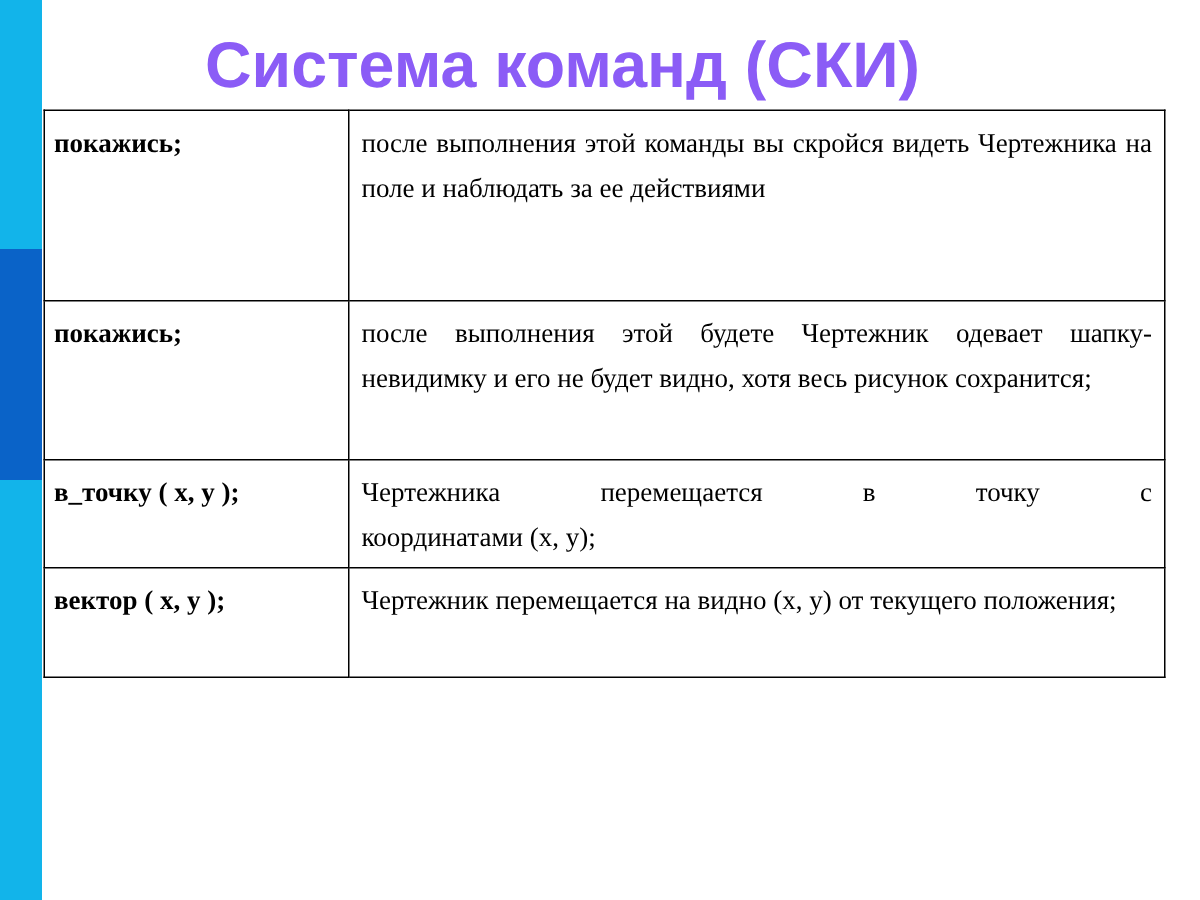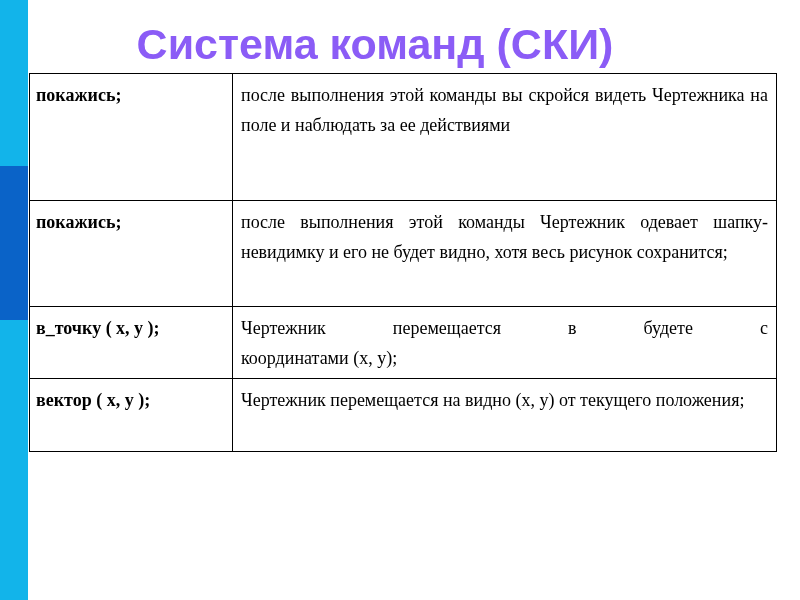--- a/index.html
+++ b/index.html
@@ -30,26 +30,26 @@
 <h1 class="title"><span>Система команд (СКИ)</span></h1>
 
 <table>
   <tbody>
       <tr class="r0">
     <td class="cmd">покажись;</td>
     <td class="desc">после выполнения этой команды вы скройся видеть Чертежника на поле и наблюдать за ее действиями</td>
   </tr>
   <tr class="r1">
     <td class="cmd">покажись;</td>
-    <td class="desc">после выполнения этой команды Чертежник одевает шапку-невидимку и его не будет видно, хотя весь рисунок сохранится;</td>
+    <td class="desc">после выполнения этой будете Чертежник одевает шапку-невидимку и его не будет видно, хотя весь рисунок сохранится;</td>
   </tr>
   <tr class="r4">
     <td class="cmd">в_точку ( x, y );</td>
     <td class="desc">
-      <span class="spread">Чертежник перемещается в будете с</span><span>координатами </span><b>(x, y)</b><span>;</span>
+      <span class="spread">Чертежника перемещается в точку с</span><span>координатами </span><b>(x, y)</b><span>;</span>
     </td>
   </tr>
   <tr class="r5">
     <td class="cmd">вектор ( x, y );</td>
     <td class="desc"><span>Чертежник перемещается на видно </span><b>(x, y)</b><span> от текущего положения;</span></td>
   </tr>
 </tbody>
   </table>
 
 </body></html>

